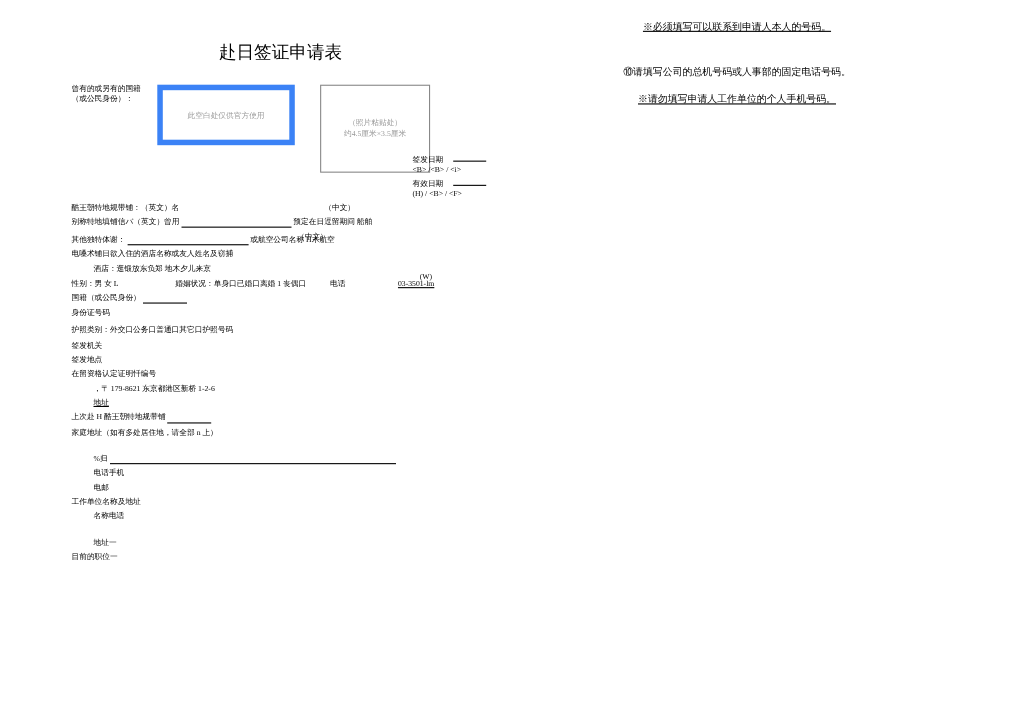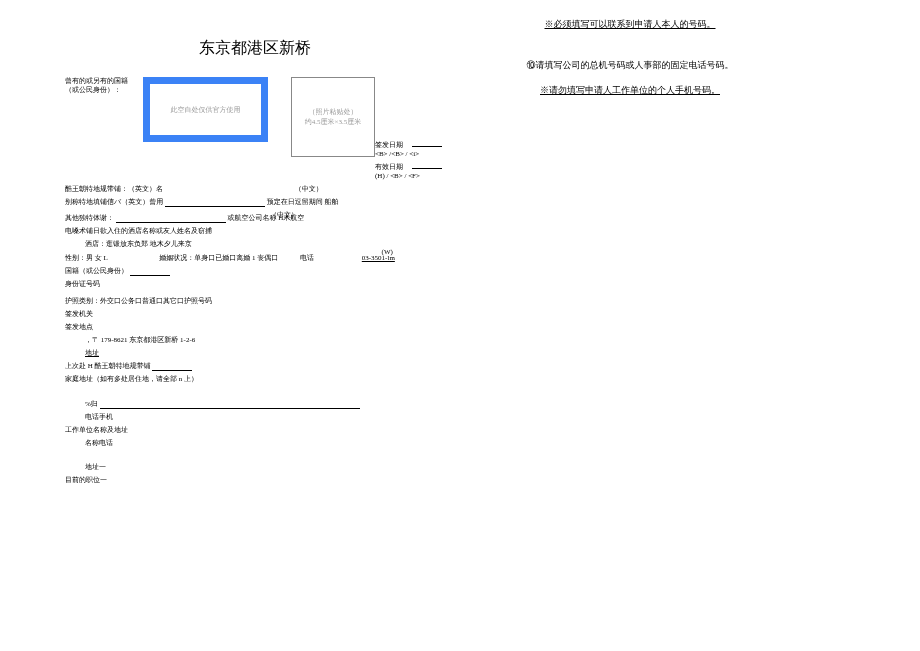--- a/index.html
+++ b/index.html
@@ -13,21 +13,21 @@
       position: relative;
     }
     .page-left {
       position: absolute;
       left: 65px;
       top: 0;
       width: 380px;
     }
     .page-right {
       position: absolute;
-      left: 480px;
+      left: 520px;
       top: 0;
       width: 300px;
     }
     .title {
       font-size: 16px;
       text-align: center;
       margin-top: 38px;
       margin-bottom: 18px;
     }
     .note-right {
@@ -52,32 +52,32 @@
       display: flex;
       gap: 8px;
       margin-bottom: 10px;
     }
     .nat-block {
       width: 70px;
       font-size: 7px;
       line-height: 1.3;
     }
     .official-box {
-      border: 7px solid #3b82f6;
+      border: 5px solid #3b82f6;
       width: 125px;
-      height: 65px;
+      height: 55px;
       display: flex;
       align-items: center;
       justify-content: center;
       font-size: 7px;
       color: #999;
     }
     .photo-box {
       border: 1px solid #888;
-      width: 84px;
+      width: 100px;
       height: 80px;
       display: flex;
       flex-direction: column;
       align-items: center;
       justify-content: center;
       font-size: 7px;
       color: #999;
       margin-left: 15px;
     }
     .date-col {
@@ -104,21 +104,21 @@
     }
     .section {
       margin-top: 12px;
     }
     .indent { margin-left: 20px; }
   </style>
 </head>
 <body>
 
 <div class="page-left">
-  <div class="title">东京都港区新桥</div>
+  <div class="title">赴日签证申请表</div>
 
   <div class="header-row">
     <div class="nat-block">曾有的或另有的国籍（或公民身份）：</div>
     <div class="official-box">此空白处仅供官方使用</div>
     <div class="photo-box">
       <div>（照片粘贴处）</div>
       <div>约4.5厘米×3.5厘米</div>
     </div>
   </div>
 
@@ -163,35 +163,37 @@
       <span style="position:relative; top:-6px; left:-15px;">(W)</span>
     </div>
     <div class="form-line">
       <span>国籍（或公民身份）</span>
       <span class="uline" style="min-width:40px;"></span>
     </div>
     <div class="form-line">身份证号码</div>
     <div class="form-line" style="margin-top:8px;font-family:Liberation Mono, monospace;">护照类别：外交口公务口普通口其它口护照号码</div>
     <div class="form-line">签发机关</div>
     <div class="form-line">签发地点</div>
+    <div class="form-line">在留资格认定证明忏编号</div>
     <div class="form-line indent">
       <span>，〒 179-8621 东京都港区新桥 1-2-6</span>
     </div>
     <div class="form-line indent" style="text-decoration:underline;">地址</div>
     <div class="form-line">
       <span>上次赴 H 酷王朝特地规带铺</span>
       <span class="uline" style="min-width:40px;"></span>
     </div>
     <div class="form-line">家庭地址（如有多处居住地，请全部 n 上）</div>
 
     <div class="form-line indent" style="margin-top:15px;">
       <span>%归</span>
       <span class="uline" style="min-width:260px;"></span>
     </div>
     <div class="form-line indent">电话手机</div>
+    <div class="form-line indent">电邮</div>
     <div class="form-line">工作单位名称及地址</div>
     <div class="form-line indent">名称电话</div>
     <div class="form-line indent" style="margin-top:15px;">地址一</div>
     <div class="form-line">目前的职位一</div>
   </div>
 </div>
 
 <div class="page-right">
   <div class="note-right">※必须填写可以联系到申请人本人的号码。</div>
   <div class="note-right2">⑩请填写公司的总机号码或人事部的固定电话号码。</div>

